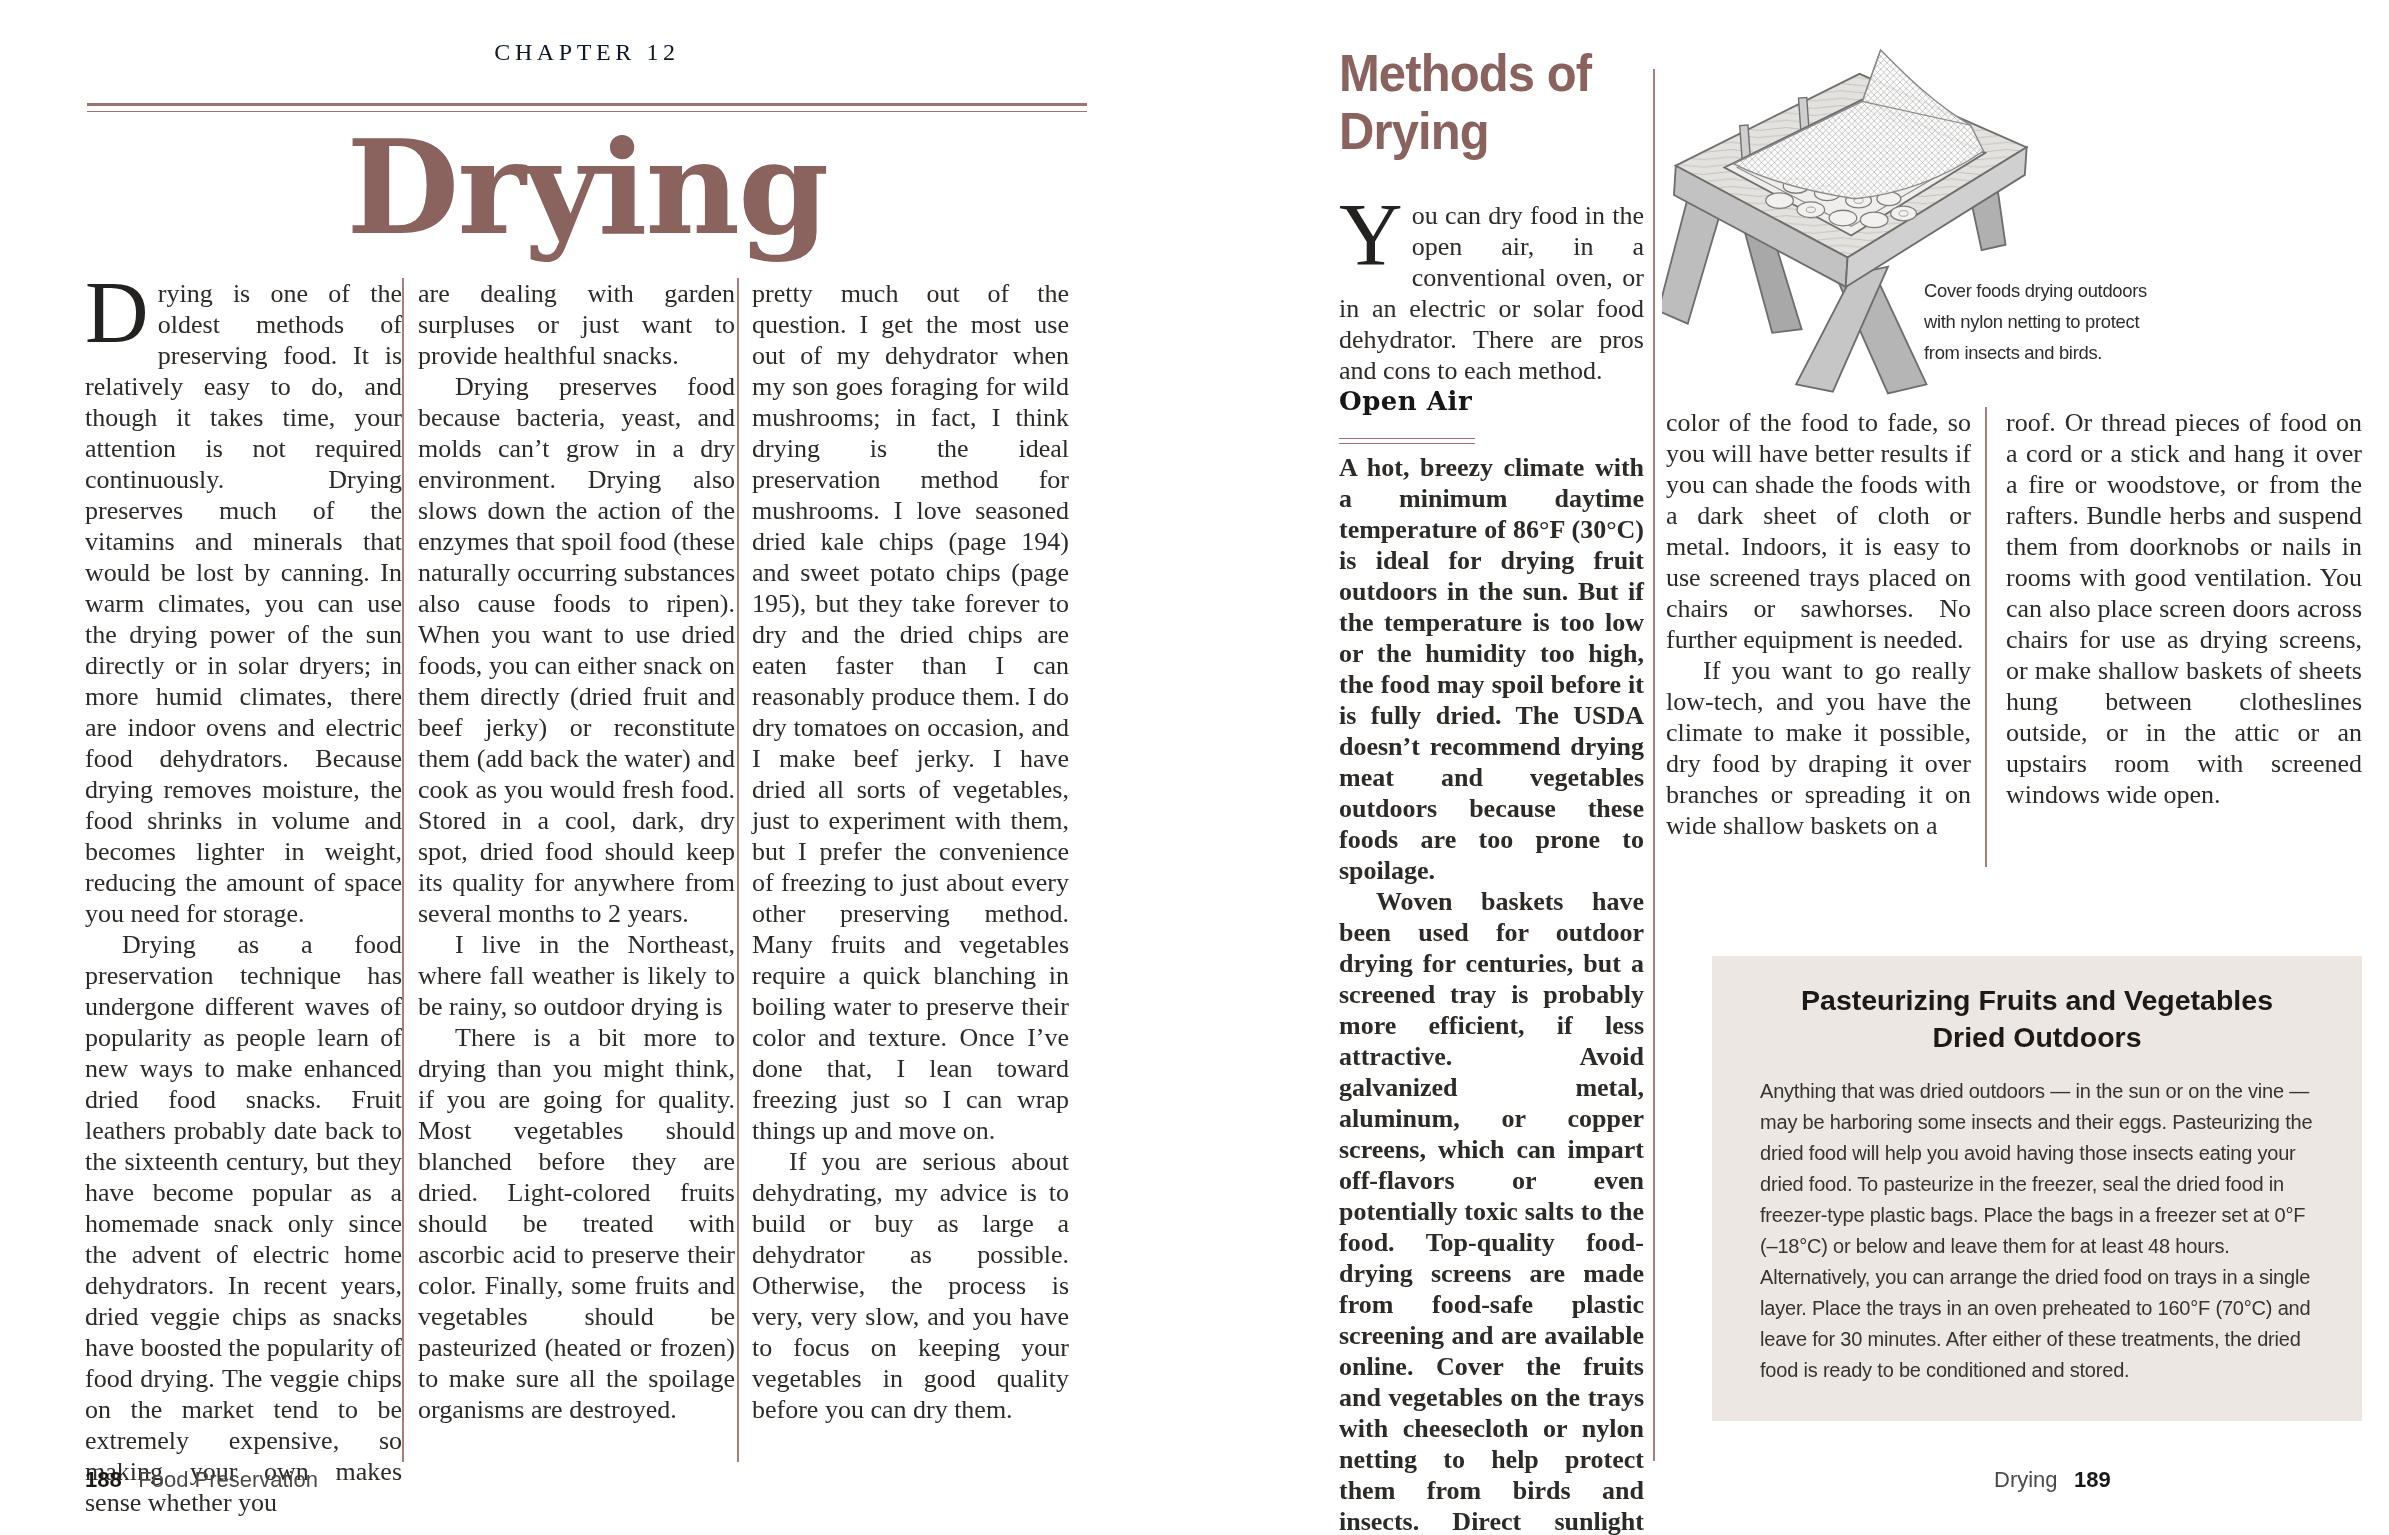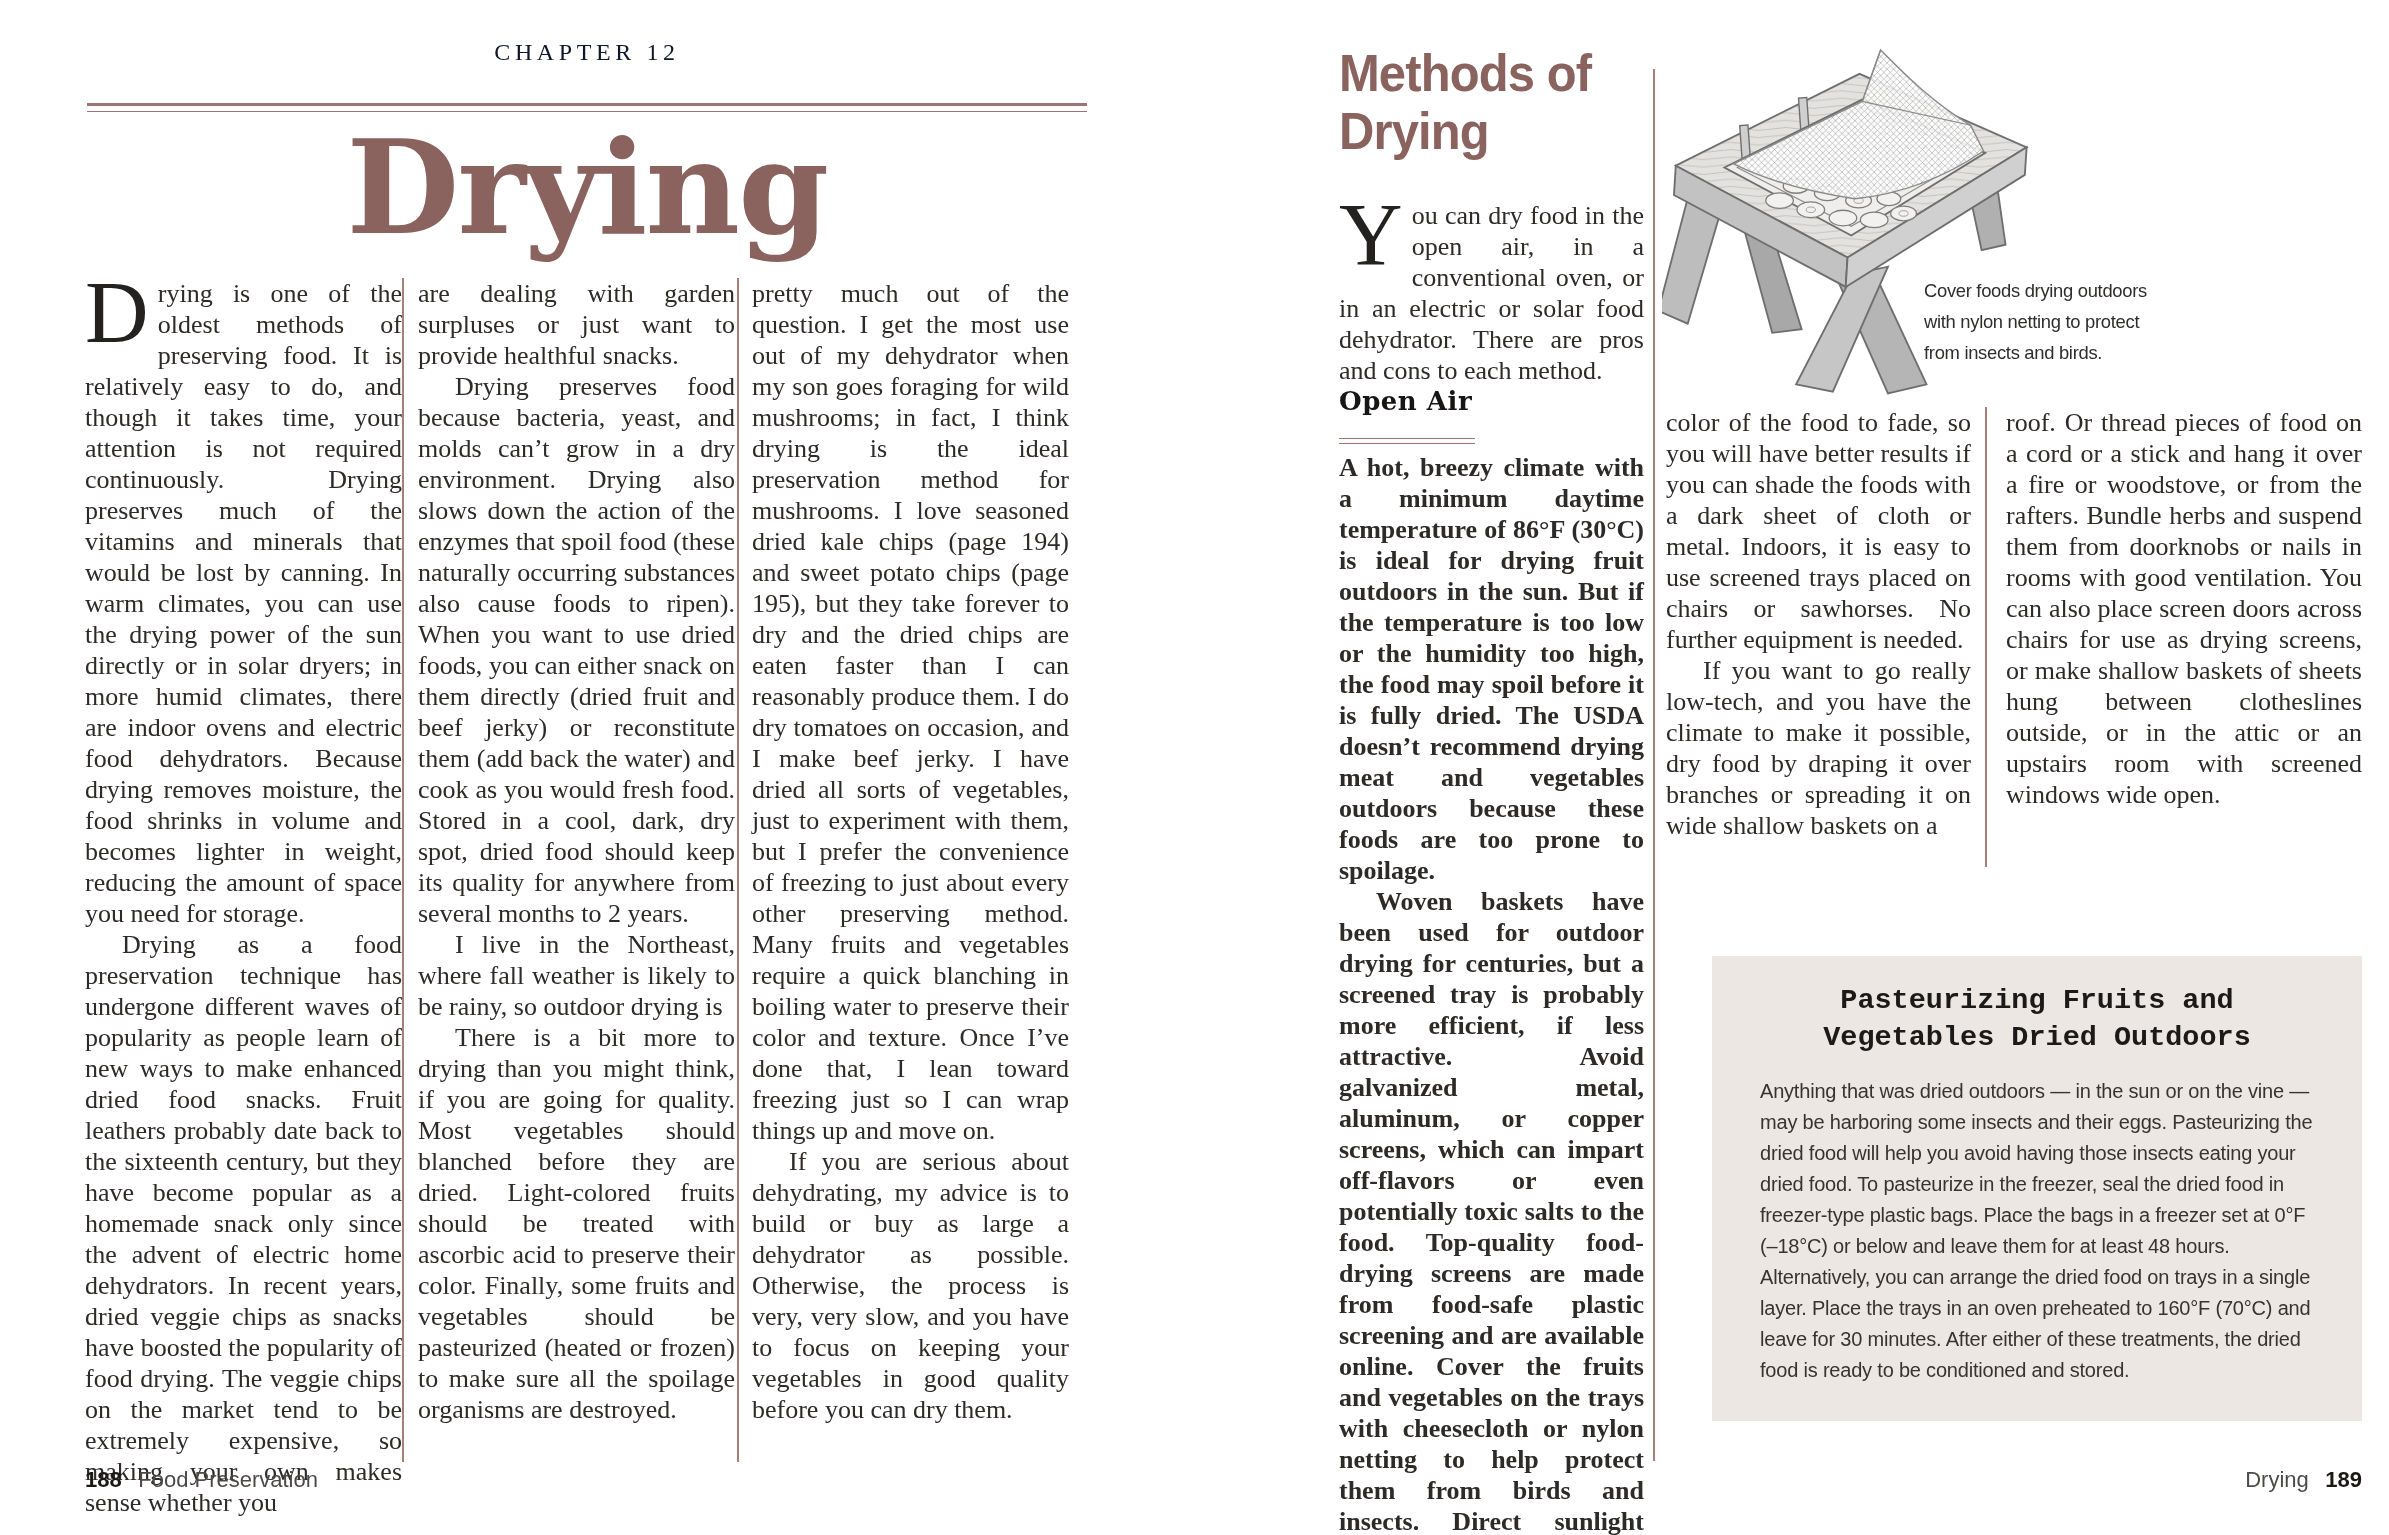--- a/index.html
+++ b/index.html
@@ -58,34 +58,34 @@
     font-family:"Liberation Sans", sans-serif; font-size:18.4px; line-height:31px;
     letter-spacing:-0.3px; color:#2f2d2b;
   }
 
   
   .pbox {
     left:1712px; top:956px; width:650px; height:465px;
     background:#ece7e2; box-sizing:border-box; padding:26px 48px;
   }
   .pbox-title {
-    font-family:Liberation Mono, monospace; font-weight:bold; font-size:28.5px;
+    font-family:Liberation Sans, sans-serif; font-weight:bold; font-size:28.5px;
     line-height:37px; color:#1c1a18; text-align:center;
     max-width:533px; margin:0 auto 20px auto;
   }
   .pbox-body {
     font-family:"Liberation Sans", sans-serif; font-size:20px; line-height:31px;
     letter-spacing:-0.2px; color:#37332f; text-align:left; margin:0;
   }
 
   
   .footer { top:1467px; font-family:"Liberation Sans", sans-serif; font-size:22px; }
   .footer .pagenum { font-weight:bold; color:#1b1918; }
   .footer .flabel { color:#4c4a48; margin-left:16.5px; }
-  .footer-right { left:1994px; width:368px; text-align:right; }
+  .footer-right { left:1994px; width:368px; text-align:left; }
   .footer-right .flabel { margin:0 16.5px 0 0; }
 </style>
 </head>
 <body>
 
 <div id="spread">
 
   <div class="abs kicker">CHAPTER 12</div>
   <div class="abs header-rule"></div>
   <div class="abs chapter-title">Drying</div>

